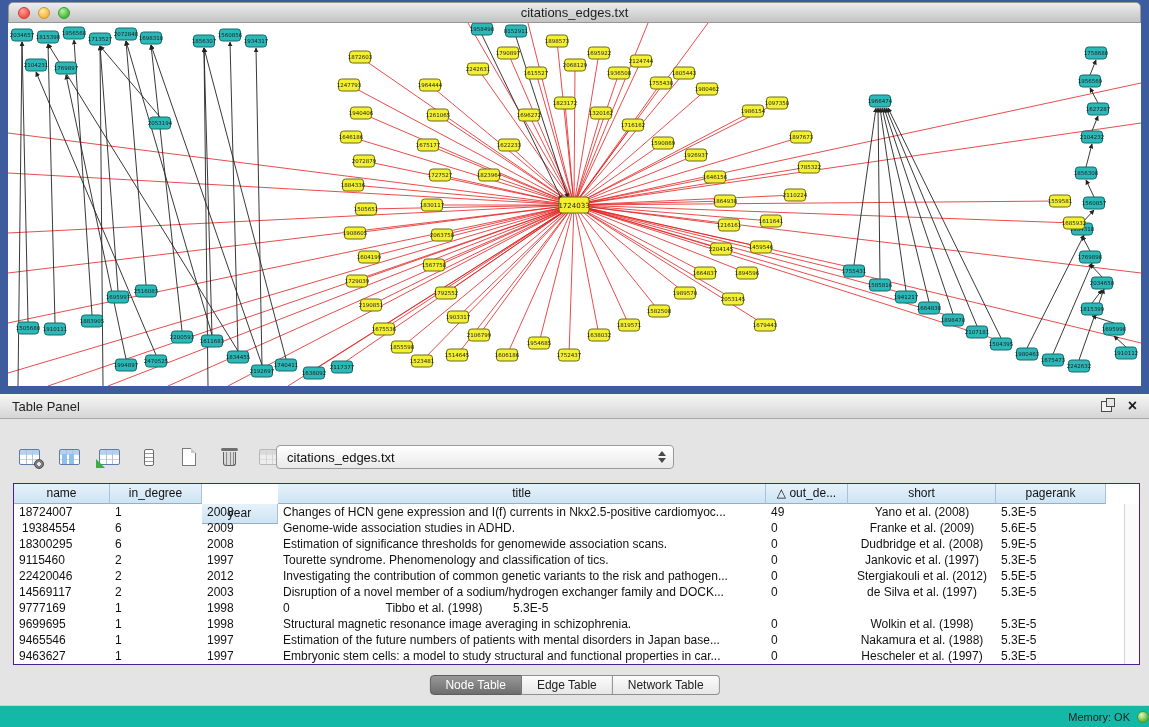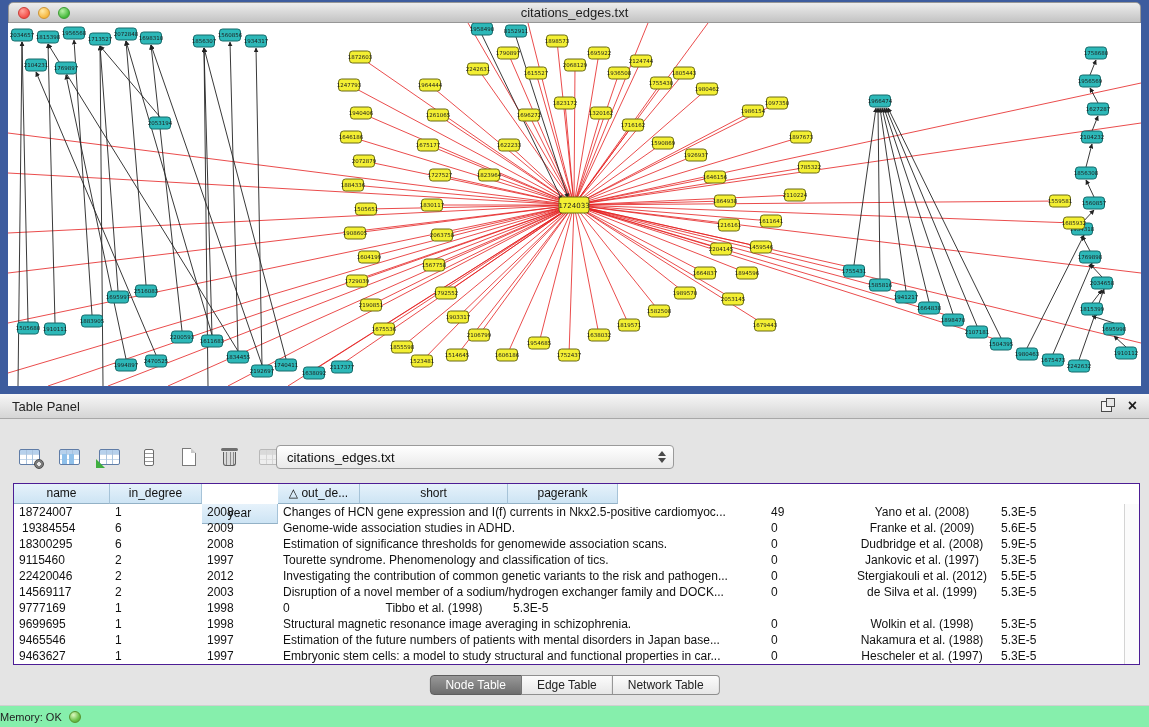--- a/index.html
+++ b/index.html
@@ -92,22 +92,22 @@
 
   .tabs { position:absolute; left:50%; bottom:10px; transform:translateX(-50%); display:flex;margin-top:47px; }
   .tab { height:20px; line-height:18px; padding:0 15px; font-size:12px;
     border:1px solid #8f8f8f; border-left-width:0;
     background:linear-gradient(#fcfcfc,#e7e7e7); color:#222; white-space:nowrap; }
   .tab:first-child { border-left-width:1px; border-radius:4px 0 0 4px; }
   .tab:last-child { border-radius:0 4px 4px 0; }
   .tab.active { background:linear-gradient(#989898,#6d6d6d); color:#fff; border-color:#5e5e5e; }
 
   .statusbar { position:absolute; left:0; bottom:0; width:100%; height:22px;
-    display:flex; align-items:center; justify-content:flex-start; gap:7px; padding-right:10px;
-    font-size:11px; color:#222; background:#86efac; border-top:1px solid #d0d0d0; }
+    display:flex; align-items:center; justify-content:flex-end; gap:7px; 
+    font-size:11px; color:#222; background:#14b8a6; border-top:1px solid #d0d0d0; }
   .mem-dot { width:12px; height:12px; border-radius:50%;
     background:radial-gradient(circle at 35% 30%,#dcf8c0,#6cc24a 60%,#4a9a2e);
     border:1px solid #58922f; }
 </style>
 </head>
 <body>
 
 <div id="app">
 
   <section class="graph-window">
@@ -797,20 +797,21 @@
         <span class="arr-up"></span>
           <span class="arr-down"></span>
       </span>
     </div>
 
     <div class="table-wrap">
       <div class="thead">
           <div class="th" style="width: 96px;">name</div>
           <div class="th" style="width: 92px;">in_degree</div>
           <div class="th" style="width: 76px; margin-top: 20px;">year</div>
+          <div class="th" style="width: 488px;">title</div>
           <div class="th" style="width: 82px;">△ out_de...</div>
           <div class="th" style="width: 148px;">short</div>
           <div class="th" style="width: 110px;">pagerank</div>
         </div>
       <div class="tbody">
           <div class="tr">
             <div class="td" style="width: 96px;">18724007</div>
             <div class="td" style="width: 92px;">1</div>
             <div class="td" style="width: 76px;">2008</div>
             <div class="td" style="width: 488px;">Changes of HCN gene expression and I(f) currents in Nkx2.5-positive cardiomyoc...</div>
@@ -853,21 +854,21 @@
             <div class="td" style="width: 82px;">0</div>
             <div class="td c-short" style="width: 148px;">Stergiakouli et al. (2012)</div>
             <div class="td" style="width: 110px;">5.5E-5</div>
           </div>
           <div class="tr">
             <div class="td" style="width: 96px;">14569117</div>
             <div class="td" style="width: 92px;">2</div>
             <div class="td" style="width: 76px;">2003</div>
             <div class="td" style="width: 488px;">Disruption of a novel member of a sodium/hydrogen exchanger family and DOCK...</div>
             <div class="td" style="width: 82px;">0</div>
-            <div class="td c-short" style="width: 148px;">de Silva et al. (1999)</div>
+            <div class="td c-short" style="width: 148px;">de Silva et al. (1997)</div>
             <div class="td" style="width: 110px;">5.3E-5</div>
           </div>
           <div class="tr">
             <div class="td" style="width: 96px;">9777169</div>
             <div class="td" style="width: 92px;">1</div>
             <div class="td" style="width: 76px;">1998</div>
             <div class="td" style="width: 82px;">0</div>
             <div class="td c-short" style="width: 148px;">Tibbo et al. (1998)</div>
             <div class="td" style="width: 110px;">5.3E-5</div>
           </div>

